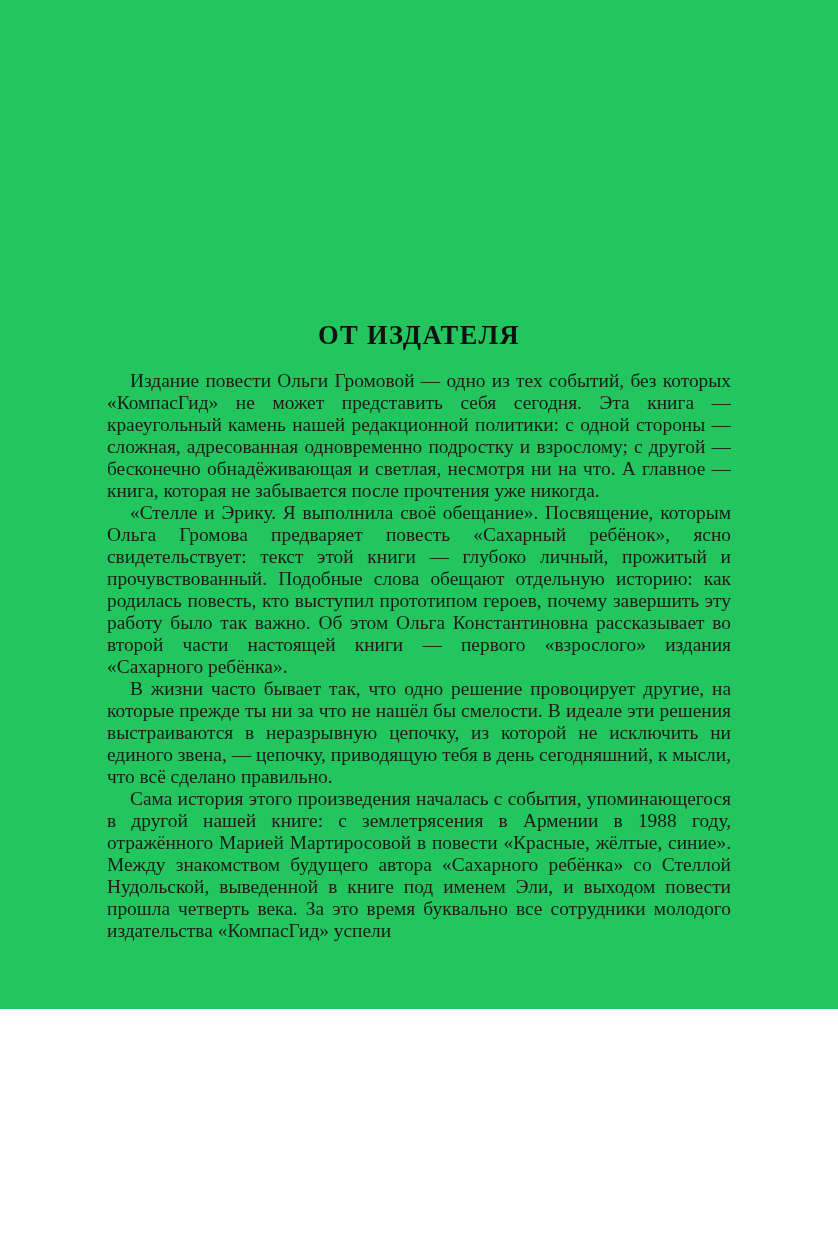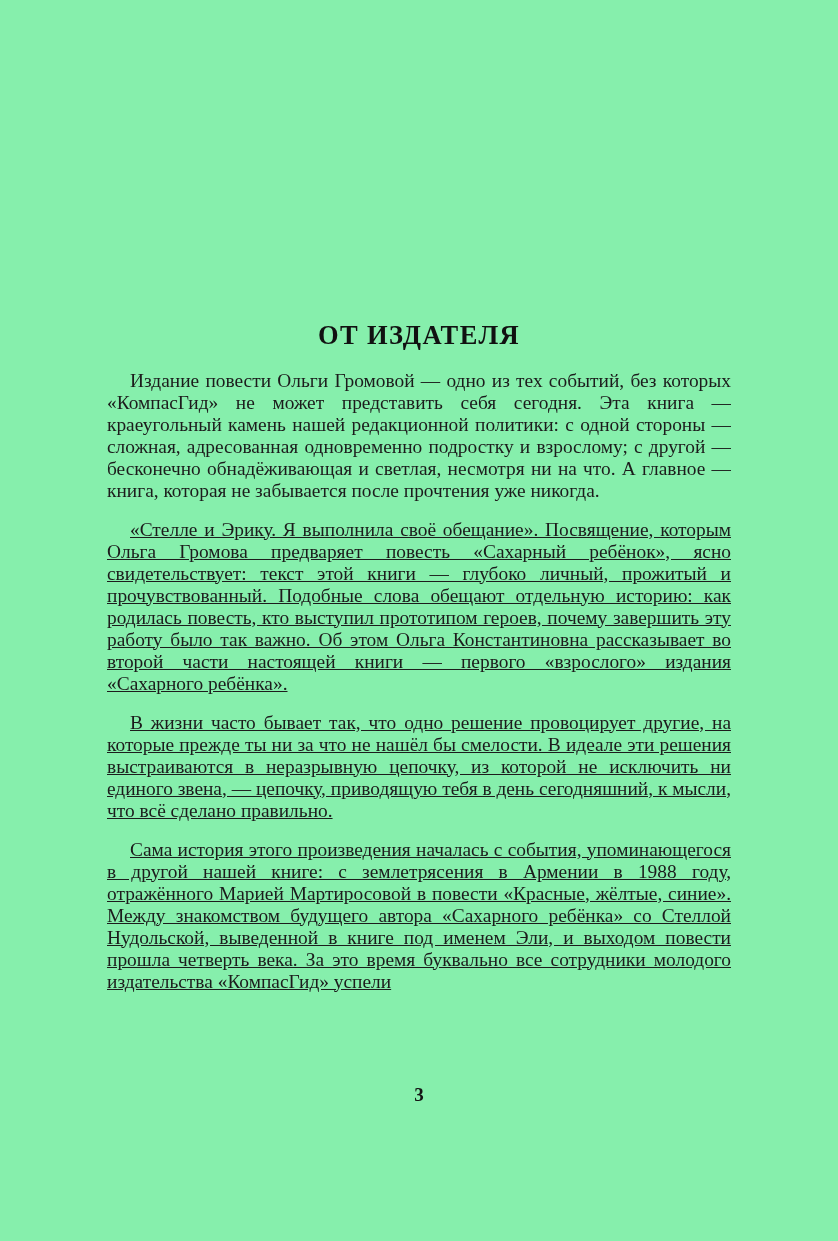--- a/index.html
+++ b/index.html
@@ -7,22 +7,22 @@
     padding: 0;
     background: #ffffff;
   }
   body {
     font-family: "Liberation Serif", "DejaVu Serif", serif;
     color: #1a1a1a;
   }
   .page {
     position: relative;
     width: 838px;
-    height: 1241px;
-    background: #86efac;
+    height: 1009px;
+    background: #22c55e;
     overflow: hidden;
     box-sizing: border-box;
   }
   .content-block {
     position: absolute;
     left: 107px;
     top: 322px;
     width: 624px;
   }
   .chapter-title {
@@ -39,22 +39,21 @@
     font-size: 19.4px;
     line-height: 22px;
     text-align: justify;
     text-justify: inter-word;
     margin: 0;
     color: #1c1c1c;
     hyphens: manual;
     -webkit-hyphens: manual;
   }
   .body-text + .body-text {
-    margin-top: 17px;
-    text-decoration: underline;
+    margin-top: 0;
   }
   .body-text.indented {
     text-indent: 23px;
   }
   .body-text:last-of-type {
     text-align: justify;
   }
   .page-number {
     position: absolute;
     left: 0;

